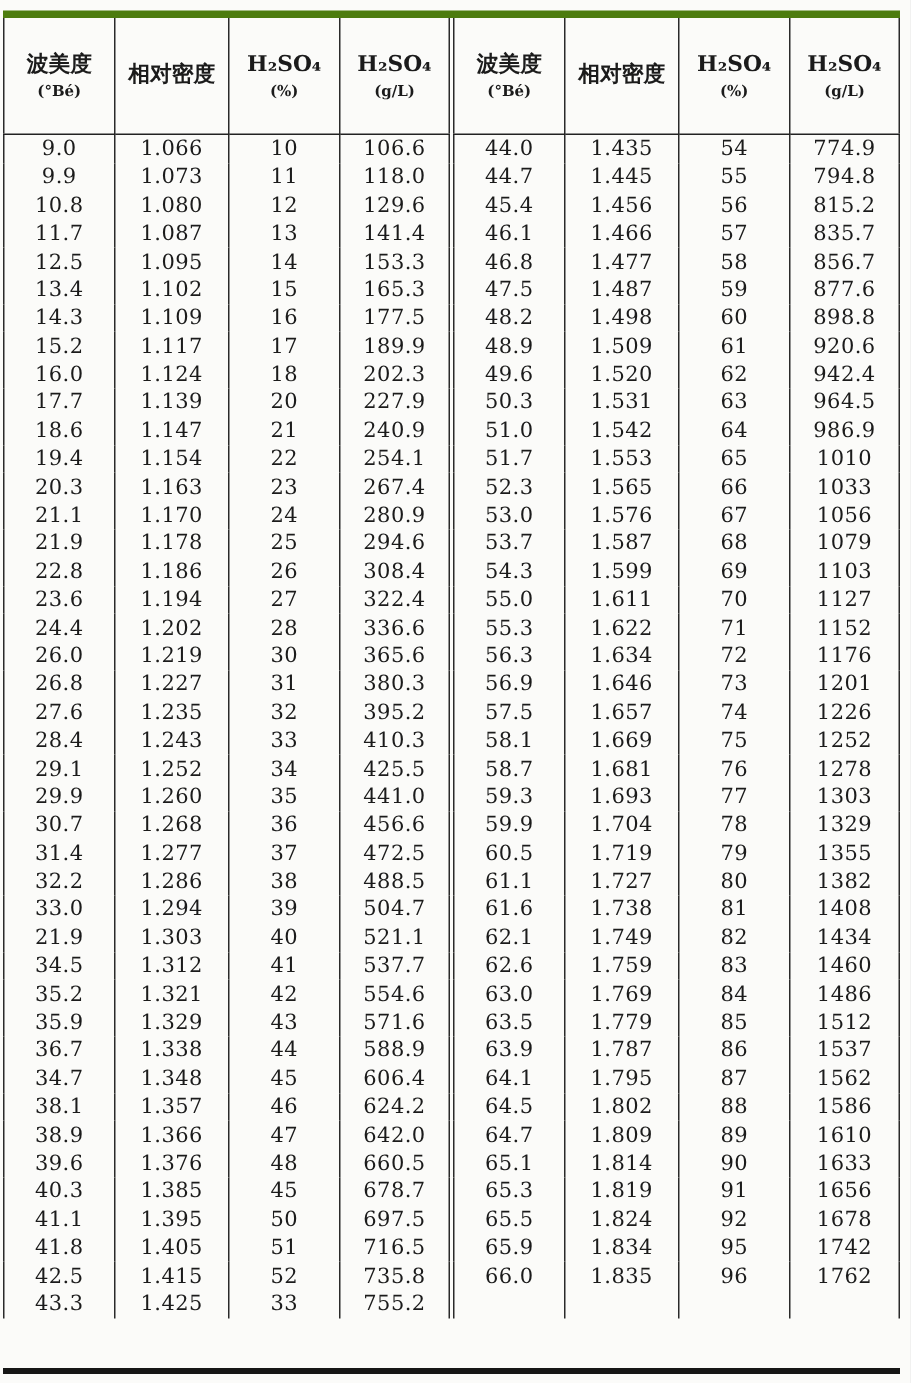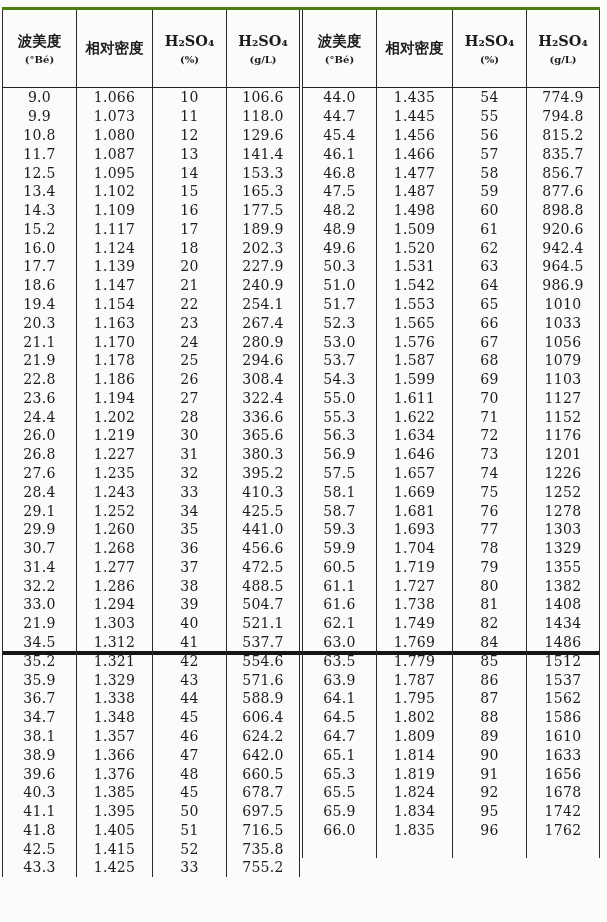--- a/index.html
+++ b/index.html
@@ -2,22 +2,22 @@
 <html><head>
 <meta charset="utf-8">
 <style>
   html,body{margin:0;padding:0;background:#e9e9e7;}
   .page{
     position:relative;width:607px;height:922px;background:#fbfbf9;
     font-family:"DejaVu Serif","Liberation Serif",serif;color:#1b1b1b;
     overflow:hidden;
   }
   .grid{
-    position:absolute;left:2px;top:7px;width:598px;height:648px;
-    border-top:3px solid #4d7c0f;border-bottom:4px solid #161616;
+    position:absolute;left:2px;top:7px;width:598px;height:909px;
+    border-top:5px solid #4d7c0f;border-bottom:4px solid #161616;
     display:flex;box-sizing:border-box;
   }
   .half{flex:0 0 auto;}
   table{border-collapse:collapse;table-layout:fixed;width:297px;}
   table.left-t{border-left:1px solid #2a2a2a;border-right:1.5px solid #2a2a2a;}
   table.right-t{border-left:1.5px solid #2a2a2a;border-right:1px solid #2a2a2a;}
   .divider{width:4px;background:#fbfbf9;}
   col.c1{width:74px;} col.c2{width:76px;} col.c3{width:74px;} col.c4{width:73px;}
   th,td{
     border-left:1px solid #2a2a2a;border-right:1px solid #2a2a2a;
@@ -520,20 +520,26 @@
               <td>81</td>
               <td>1408</td>
             </tr>
             <tr>
               <td>62.1</td>
               <td>1.749</td>
               <td>82</td>
               <td>1434</td>
             </tr>
             <tr>
+              <td>62.6</td>
+              <td>1.759</td>
+              <td>83</td>
+              <td>1460</td>
+            </tr>
+            <tr>
               <td>63.0</td>
               <td>1.769</td>
               <td>84</td>
               <td>1486</td>
             </tr>
             <tr>
               <td>63.5</td>
               <td>1.779</td>
               <td>85</td>
               <td>1512</td>

